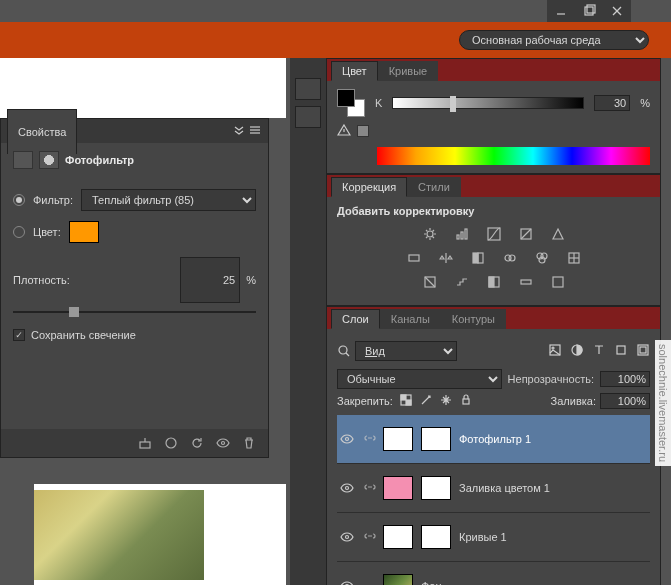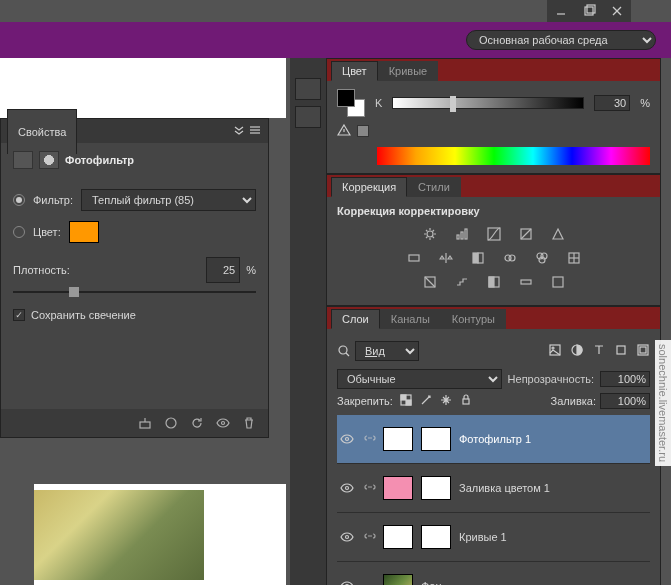--- a/index.html
+++ b/index.html
@@ -1,37 +1,37 @@
 <!DOCTYPE html>
 <html><head>
 <meta charset="utf-8">
 <style>
 * { margin: 0; padding: 0; box-sizing: border-box; font-family: Tahoma, Arial, sans-serif; font-size: 11px; }
 body { background: #535353; color: #d8d8d8; width: 671px; height: 585px; overflow: hidden; position: relative; }
 .window-controls { position: absolute; top: 0; right: 40px; display: flex; gap: 0; }
 .window-btn { width: 28px; height: 22px; background: #3a3a3a; display: flex; align-items: center; justify-content: center; cursor: pointer; }
 .window-btn svg { width: 14px; height: 14px; }
-.topbar { position: absolute; top: 22px; left: 0; right: 0; height: 36px; background: #701a75; display: flex; justify-content: flex-end; align-items: center; padding-right: 15px; }
+.topbar { position: absolute; top: 22px; left: 0; right: 0; height: 36px; background: #c2410c; display: flex; justify-content: flex-end; align-items: center; padding-right: 22px; }
 .workspace-select { background: #3a3a3a; border: 1px solid #222; color: #d8d8d8; padding: 2px 20px 2px 8px; width: 190px; border-radius: 10px; font-size: 11px; }
 .canvas-strip { position: absolute; top: 58px; left: 0; width: 286px; height: 60px; background: #fff; }
 .properties-panel { position: absolute; top: 118px; left: 8; width: 269px; background: #454545; border: 1px solid #222; }
 .panel-header { background: #383838; height: 24px; display: flex; align-items: center; padding: 0 6px; justify-content: space-between; }
 .panel-tab { background: #454545; padding: 16px 10px; font-size: 11px; border: 1px solid #222; border-bottom: none; }
 .panel-collapse { display: flex; gap: 2px; }
 .prop-body { padding: 8px 12px; }
 .prop-title-row { display: flex; align-items: center; gap: 6px; margin-bottom: 20px; }
 .prop-icon { width: 20px; height: 18px; background: #555; border: 1px solid #333; display: inline-block; }
 .prop-title { font-weight: bold; color: #e8e8e8; }
 .prop-row { display: flex; align-items: center; gap: 8px; margin: 10px 0; }
 .radio { width: 12px; height: 12px; border-radius: 50%; border: 1px solid #888; display: inline-flex; align-items: center; justify-content: center; }
 .radio.on::after { content: ''; width: 6px; height: 6px; background: #ccc; border-radius: 50%; }
 .filter-select { flex: 1; background: #3a3a3a; border: 1px solid #222; color: #d8d8d8; padding: 3px 6px; }
 .color-swatch { width: 30px; height: 22px; background: #ff9800; border: 1px solid #000; }
 .density-row { display: flex; align-items: center; justify-content: space-between; margin-top: 14px; }
-.density-input { width: 34px; background: #3a3a3a; border: 1px solid #222; color: #d8d8d8; padding: 6px 4px; text-align: right; }
+.density-input { width: 60px; background: #3a3a3a; border: 1px solid #222; color: #d8d8d8; padding: 16px 4px; text-align: right; }
 .slider-track { height: 2px; background: #222; margin: 8px 0 16px; position: relative; }
 .slider-thumb { position: absolute; top: -4px; left: 25%; width: 10px; height: 10px; background: #999; transform: translateX(-50%); }
 .checkrow { display: flex; align-items: center; gap: 6px; }
 .chk { width: 12px; height: 12px; background: #3a3a3a; border: 1px solid #222; display: flex; align-items: center; justify-content: center; font-size: 9px; color: #ccc; }
 .prop-footer { display: flex; justify-content: flex-end; gap: 8px; padding: 6px 10px; background: #3a3a3a; margin-top: 80px; }
 .ftr-ico { width: 18px; height: 16px; opacity: 0.8; display: flex; align-items: center; justify-content: center; }
 
 .canvas-bottom { position: absolute; top: 484px; left: 34px; width: 252px; height: 101px; background: #fff; display:flex; align-items:center; justify-content:flex-start; }
 .thumb-img { width: 170px; height: 90px; margin-left: 0; background: linear-gradient(135deg, #c9b968 0%, #d9d388 30%, #7a8c52 60%, #5a6b3a 100%); }
 
@@ -58,21 +58,21 @@
 .spectrum { height: 18px; margin-top: 8px; margin-left: 40px; background: linear-gradient(90deg, red, orange, yellow, lime, cyan, blue, magenta, red); }
 .warn-row { display:flex; align-items:center; gap:6px; margin-top:6px; }
 
 
 .adj-title { font-weight: bold; margin-bottom: 8px; color: #e0e0e0; }
 .adj-row { display: flex; justify-content: center; gap: 10px; margin: 6px 0; }
 .adj-ico { width: 22px; height: 18px; display: flex; align-items: center; justify-content: center; opacity: 0.85; }
 
 
 .layers-tools { display: flex; align-items:center; justify-content: space-between; gap: 8px; padding: 4px 0; }
-.kind-sel { background: #3a3a3a; border: 1px solid #222; color: #d8d8d8; padding: 2px 5px; width: 64px; text-decoration: underline; }
+.kind-sel { background: #3a3a3a; border: 1px solid #222; color: #d8d8d8; padding: 2px 5px; width: 102px; text-decoration: underline; }
 .lyr-filter-icons { display:flex; gap:8px; }
 .blend-row { display:flex; align-items:center; gap:6px; margin-top:4px; }
 .blend-sel { background: #3a3a3a; border: 1px solid #222; color: #d8d8d8; padding: 2px 5px; flex: 1; }
 .opac-lbl { color: #ccc; }
 .opac-inp { width: 50px; background: #3a3a3a; border: 1px solid #222; color: #d8d8d8; text-align: right; padding: 1px 3px; }
 .lock-row { display:flex; align-items:center; gap:6px; margin-top:4px; justify-content:space-between; }
 .lock-icons { display:flex; gap:6px; align-items:center; }
 .layer-list { margin-top:6px; }
 .layer { display:flex; align-items:center; gap:8px; padding:12px 2px; border-bottom:1px solid #2e2e2e; }
 .layer.sel { background: #5a7aa0; color:#fff; }
@@ -233,21 +233,21 @@
         <div class="spectrum"></div>
       </div>
     </div>
 
     <div class="section">
       <div class="sec-tabs">
         <div class="tab active">Коррекция</div>
         <div class="tab">Стили</div>
       </div>
       <div class="sec-body">
-        <div class="adj-title">Коррекция корректировку</div>
+        <div class="adj-title">Добавить корректировку</div>
         <div class="adj-row">
           <span class="adj-ico">
               <svg class="mini-ico" viewBox="0 0 14 14">
                 <circle cx="7" cy="7" r="3"></circle>
                 <path d="M7 1v2M7 11v2M1 7h2M11 7h2M3 3l1.5 1.5M9.5 9.5L11 11M11 3L9.5 4.5M4.5 9.5L3 11"></path>
               </svg>
             </span>
           <span class="adj-ico">
               <svg class="mini-ico" viewBox="0 0 14 14">
                 <rect x="2" y="8" width="2" height="4"></rect>

